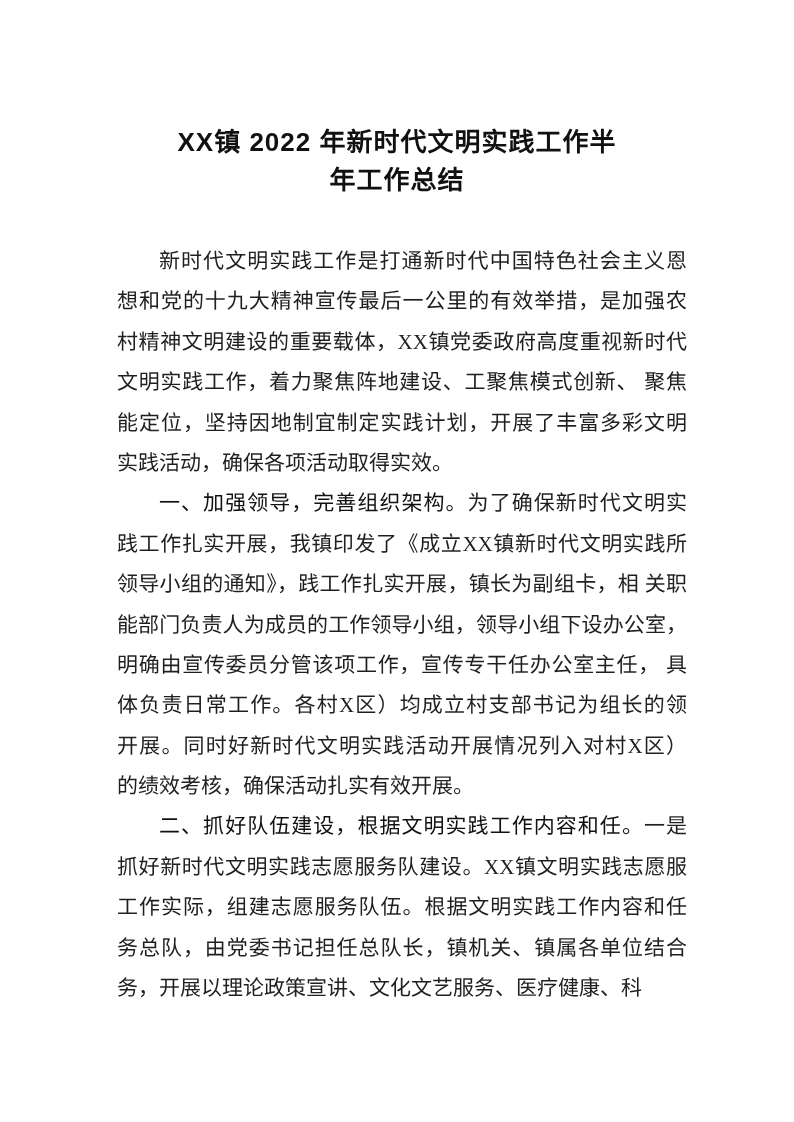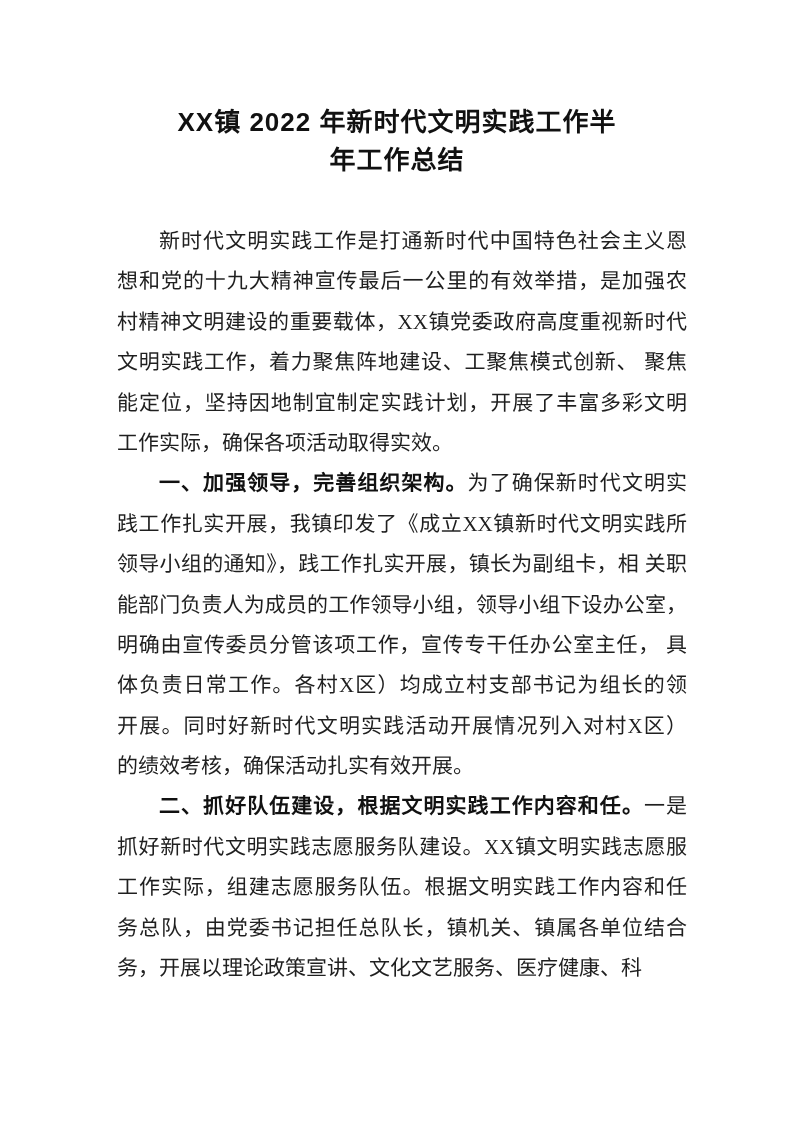--- a/index.html
+++ b/index.html
@@ -7,20 +7,21 @@
     padding: 0;
     background: #ffffff;
   }
   .page {
     position: relative;
     width: 794px;
     height: 992px;
     background: #ffffff;
     overflow: hidden;
     color: #1a1a1a;
+    margin-top: 20px;
   }
   .doc-title {
     position: absolute;
     top: 103px;
     left: 0;
     width: 794px;
     text-align: center;
     font-family: "Liberation Sans", sans-serif;
     font-weight: 700;
     font-size: 26px;
@@ -49,40 +50,40 @@
   }
   .line.no-fill {
     text-align: left;
     text-align-last: left;
   }
   .line.indent {
     text-indent: 42px;
   }
   .b {
     font-family: "Liberation Sans", sans-serif;
-    font-weight: 700;
+    font-weight: 400;
     color: #111111;
   }
 </style>
 </head>
 <body>
 
 <div class="page">
   <div class="doc-title">
       <div>XX镇 2022 年新时代文明实践工作半</div>
       <div>年工作总结</div>
     </div>
   <div class="doc-body">
       <div class="paragraph">
         <div class="line indent"><span>新时代文明实践工作是打通新时代中国特色社会主义恩</span></div>
         <div class="line"><span>想和党的十九大精神宣传最后一公里的有效举措，是加强农</span></div>
         <div class="line"><span>村精神文明建设的重要载体，XX镇党委政府高度重视新时代</span></div>
         <div class="line"><span>文明实践工作，着力聚焦阵地建设、工聚焦模式创新、 聚焦功</span></div>
         <div class="line"><span>能定位，坚持因地制宜制定实践计划，开展了丰富多彩文明</span></div>
-        <div class="line no-fill"><span>工作实际，确保各项活动取得实效。</span></div>
+        <div class="line no-fill"><span>实践活动，确保各项活动取得实效。</span></div>
       </div>
       <div class="paragraph">
         <div class="line indent"><span class="b">一、加强领导，完善组织架构。</span><span>为了确保新时代文明实</span></div>
         <div class="line"><span>践工作扎实开展，我镇印发了《成立XX镇新时代文明实践所</span></div>
         <div class="line"><span>领导小组的通知》，践工作扎实开展，镇长为副组卡，相 关职</span></div>
         <div class="line"><span>能部门负责人为成员的工作领导小组，领导小组下设办公室，</span></div>
         <div class="line"><span>明确由宣传委员分管该项工作，宣传专干任办公室主任， 具</span></div>
         <div class="line"><span>体负责日常工作。各村X区）均成立村支部书记为组长的领</span></div>
         <div class="line"><span>开展。同时好新时代文明实践活动开展情况列入对村X区）</span></div>
         <div class="line no-fill"><span>的绩效考核，确保活动扎实有效开展。</span></div>

